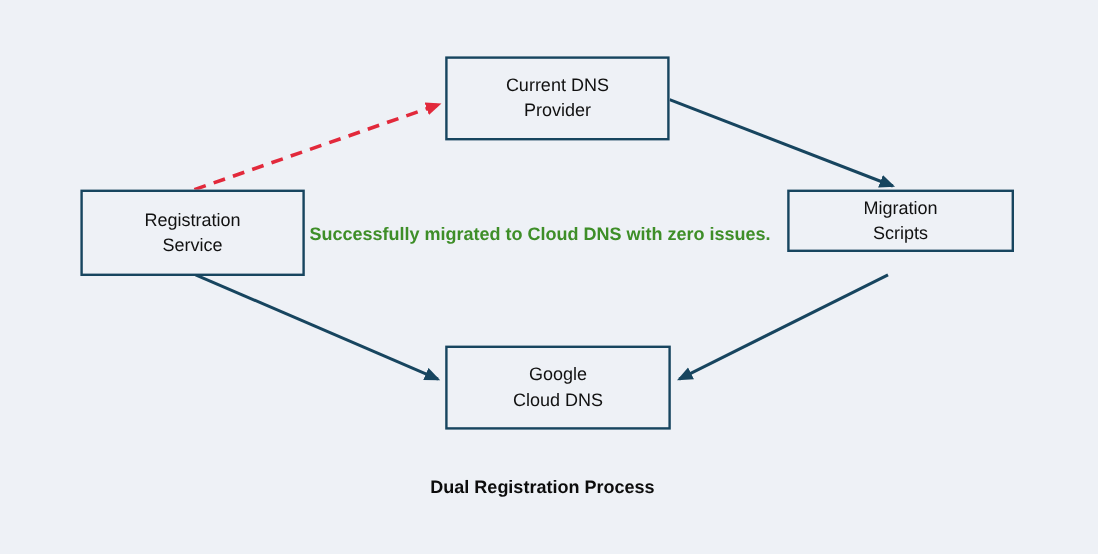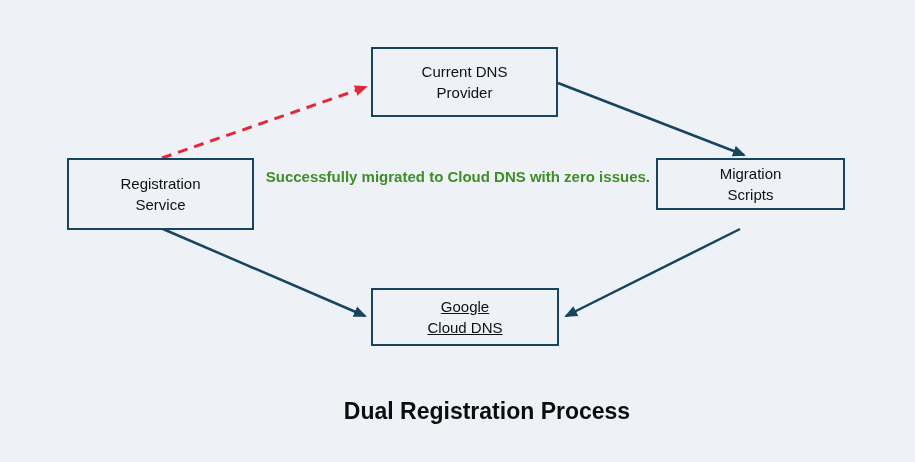--- a/index.html
+++ b/index.html
@@ -33,39 +33,39 @@
     justify-content: center;
     text-align: center;
     font-size: 15px;
     line-height: 21px;
     color: #111111;
     white-space: pre-line;
   }
   .node-current-dns    { left: 371px; top: 47px;  width: 187px; height: 70px; }
   .node-registration   { left: 67px;  top: 158px; width: 187px; height: 72px; }
   .node-migration      { left: 656px; top: 158px; width: 189px; height: 52px; }
-  .node-cloud-dns      { left: 371px; top: 288px; width: 188px; height: 58px; text-decoration: underline; }
+  .node-cloud-dns      { left: 371px; top: 288px; width: 188px; height: 70px; }
   .edge-label {
     position: absolute;
     left: 250px;
-    top: 167px;
+    top: 186px;
     width: 400px;
-    text-align: right;
+    text-align: center;
     font-size: 15px;
     font-weight: bold;
     color: #3e8e28;
     line-height: 20px;
   }
   .diagram-title {
     position: absolute;
-    left: 487px;
+    left: 452px;
     top: 398px;
     transform: translateX(-50%);
     white-space: nowrap;
-    font-size: 23px;
+    font-size: 15px;
     font-weight: bold;
     color: #0d0d0d;
   }
 </style>
 </head>
 <body>
 
 <div class="canvas">
 
   <svg class="edges-layer" width="915" height="462" viewBox="0 0 915 462" xmlns="http://www.w3.org/2000/svg">

